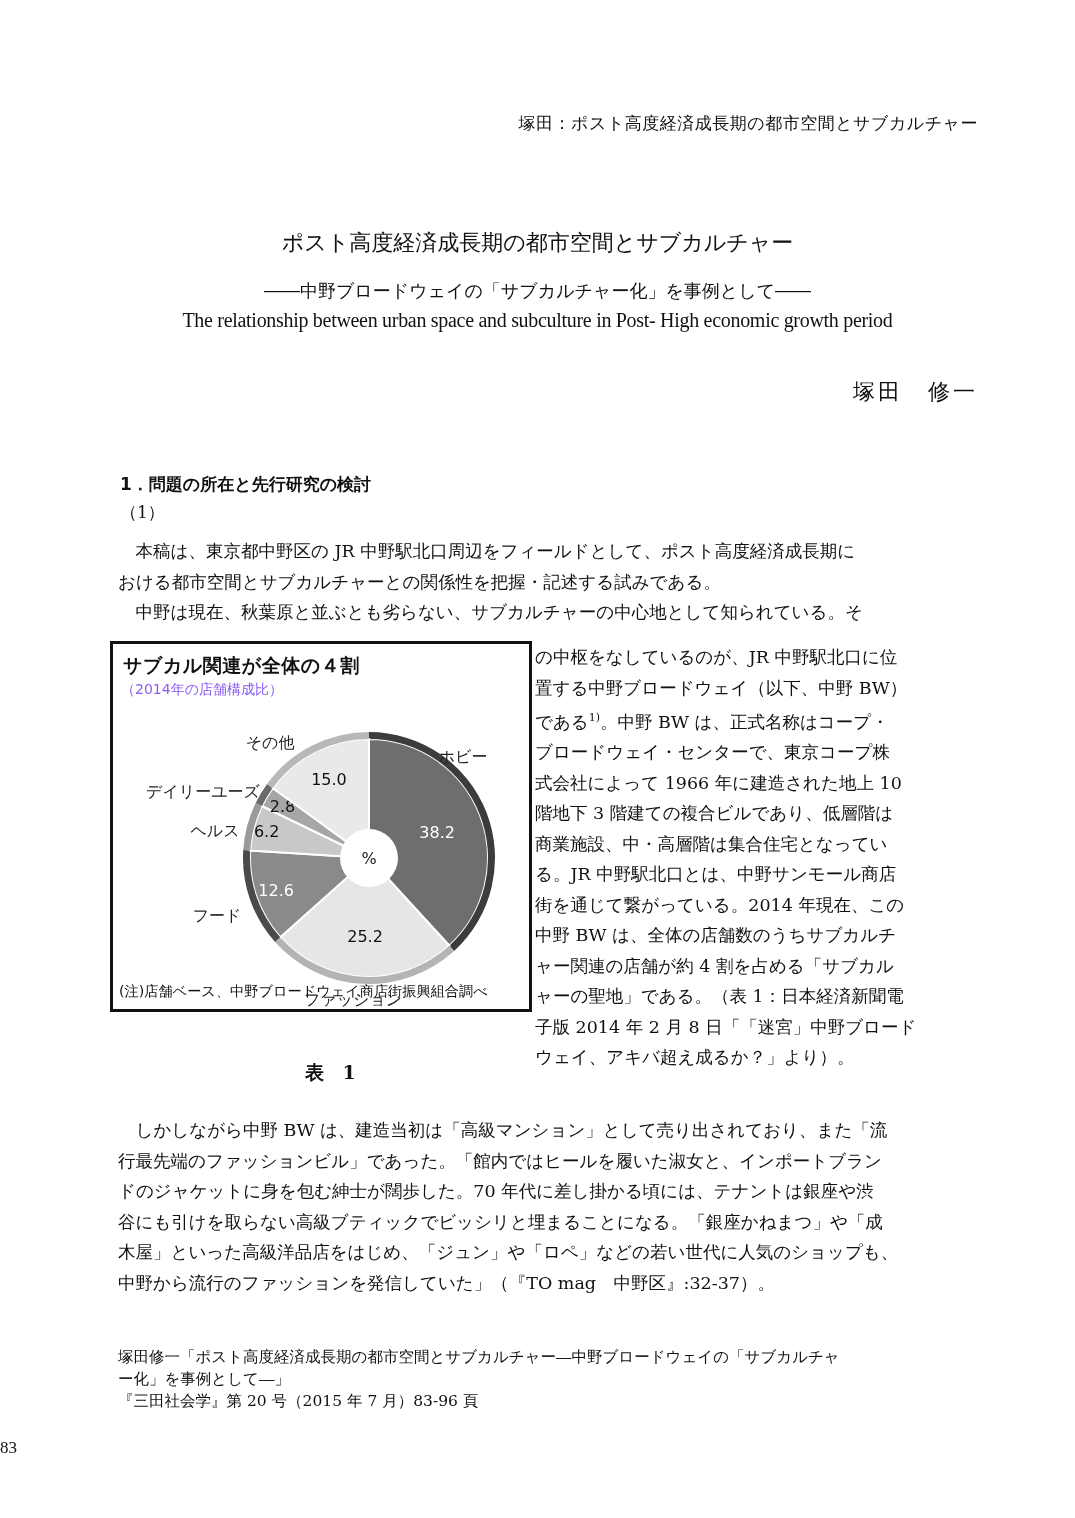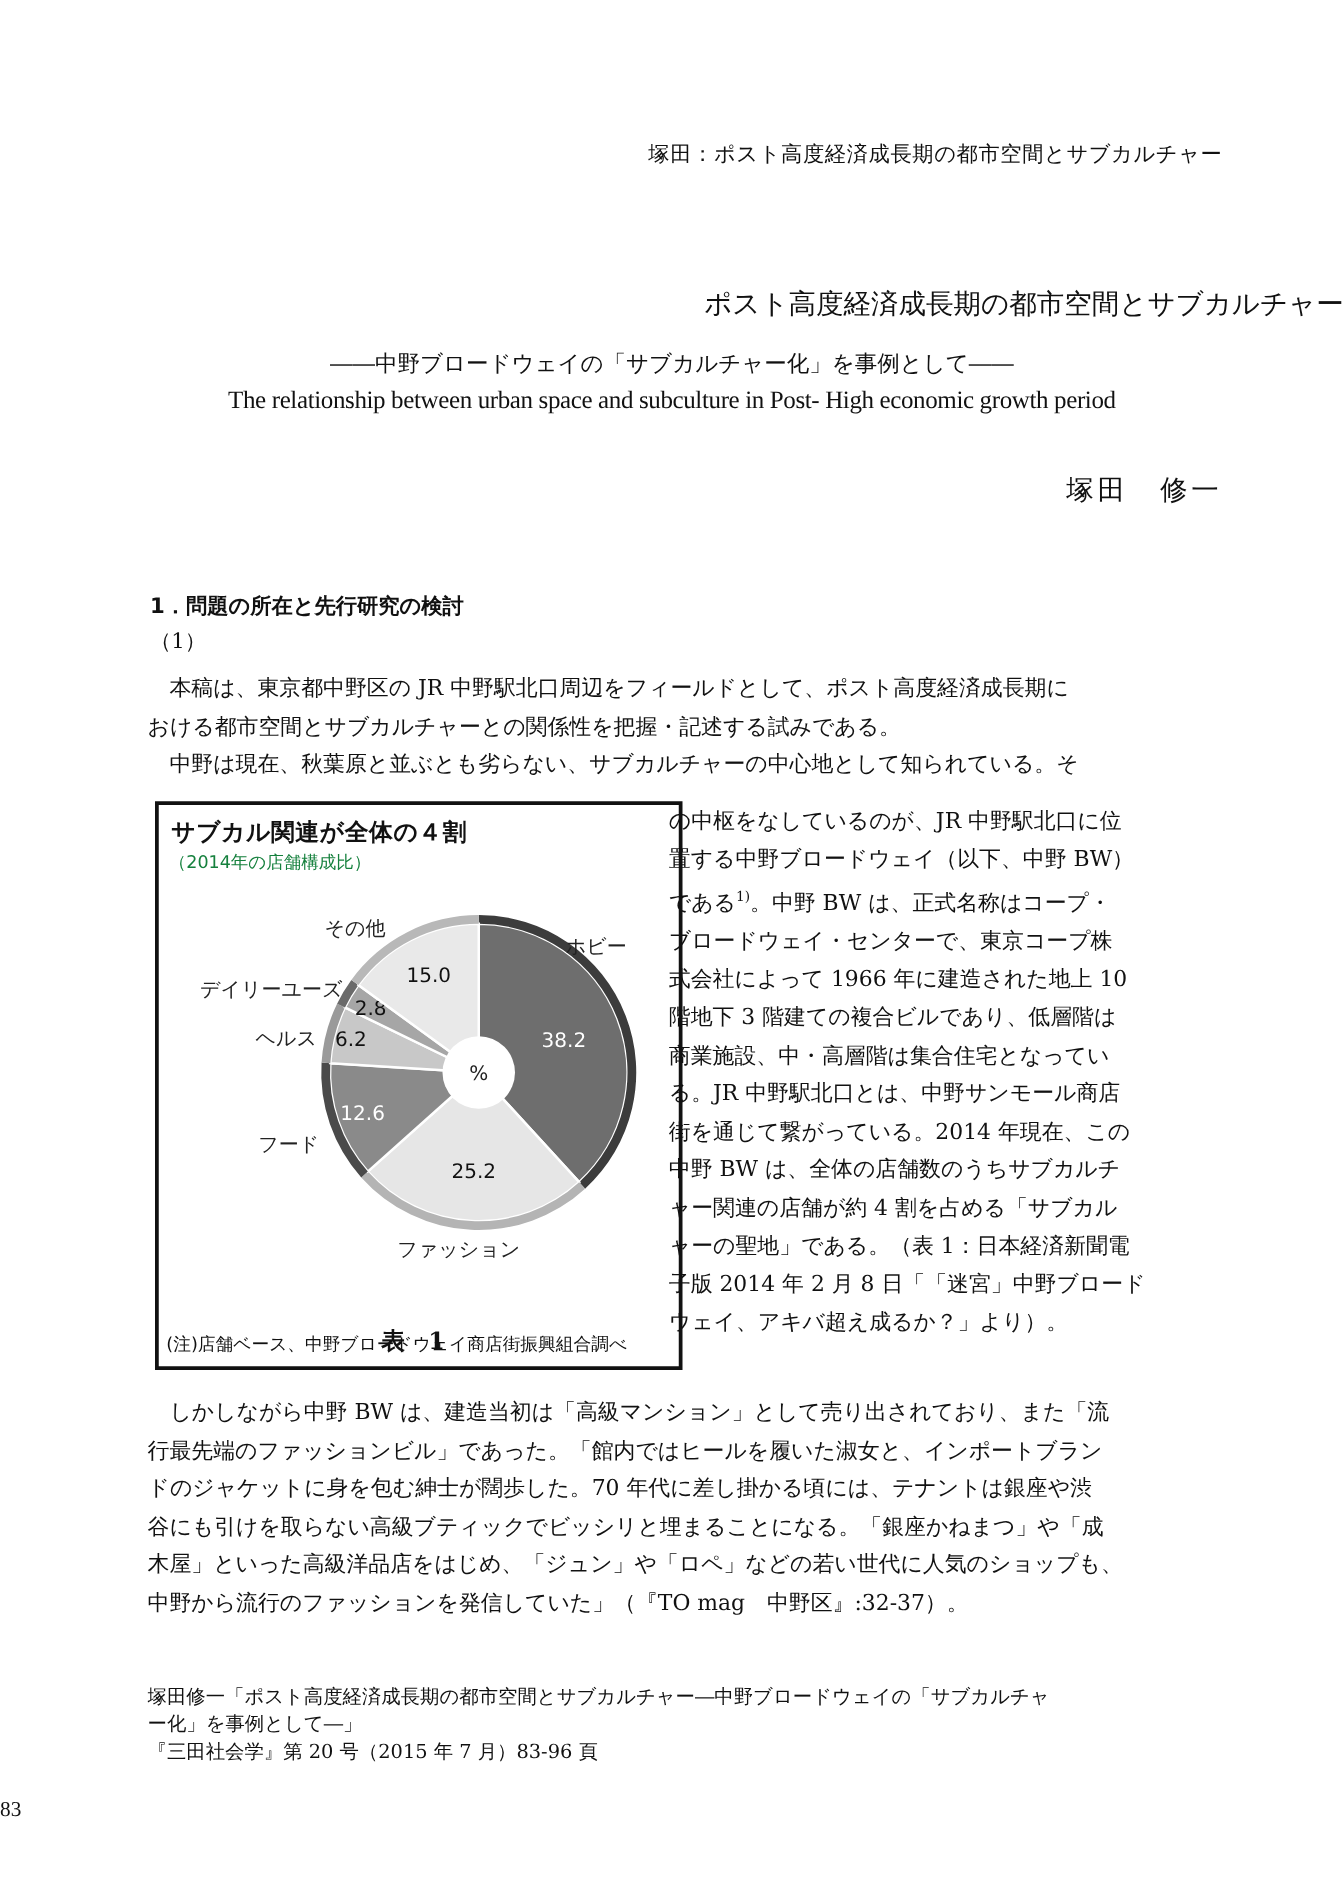--- a/index.html
+++ b/index.html
@@ -1,41 +1,41 @@
 <!DOCTYPE html>
 <html><head>
 <meta charset="utf-8">
 <style>
   html, body { margin: 0; padding: 0; background: #ffffff; }
   body { width: 1075px; height: 1518px; position: relative; overflow: hidden;
          font-family: "DejaVu Serif", "Liberation Serif", serif; color: #111; }
   .abs { position: absolute; }
   .running-head { top: 112px; right: 97px; font-size: 17px; letter-spacing: 0.5px; white-space: nowrap; }
-  .title { top: 228px; left: 0; width: 1075px; text-align: right; font-size: 22px; white-space: nowrap; }
+  .title { top: 228px; left: 0; width: 1075px; text-align: center; font-size: 22px; white-space: nowrap; }
   .subtitle { top: 279px; left: 0; width: 1075px; text-align: center; font-size: 18px; white-space: nowrap; }
   .en-title { top: 309px; left: 0; width: 1075px; text-align: center; font-size: 20px;
               font-family: "Liberation Serif", serif; white-space: nowrap; letter-spacing: -0.3px; }
   .author { top: 377px; right: 97px; font-size: 22px; white-space: nowrap; letter-spacing: 3px; }
   .section-heading { top: 473px; left: 120px; font-size: 17px; font-weight: bold;
                      font-family: "DejaVu Sans", sans-serif; white-space: nowrap; }
   .subsection { top: 501px; left: 120px; font-size: 17px; white-space: nowrap; }
   .para { left: 118px; width: 865px; font-size: 17.5px; line-height: 30.5px; text-align: justify; }
   .para-line { display: block; white-space: nowrap; overflow: hidden; }
   .p1 { top: 536px; }
   .p2 { top: 597px; }
   .side-col { top: 630px; left: 535px; width: 420px; font-size: 17.5px; line-height: 30.5px; margin-top: 12px; }
   .p3 { top: 1115px; }
   .citation { top: 1346px; left: 118px; width: 865px; font-size: 15.5px; line-height: 22px; }
   .page-number { top: 1438px; left: 0; width: 1075px; font-size: 17px;
                  font-family: "Liberation Serif", serif; }
   
-  .figure { top: 641px; left: 124px; width: 422px; height: 455px; border: 3px solid #111; box-sizing: border-box;
+  .figure { top: 641px; left: 110px; width: 422px; height: 371px; border: 3px solid #111; box-sizing: border-box;
             font-family: "DejaVu Sans", sans-serif; background: #fff; }
   .fig-title { position: absolute; top: 9px; left: 10px; font-size: 19px; font-weight: bold; white-space: nowrap; letter-spacing: 0.5px; }
-  .fig-subtitle { position: absolute; top: 37px; left: 8px; font-size: 14px; white-space: nowrap; color: #15803d; }
+  .fig-subtitle { position: absolute; top: 37px; left: 8px; font-size: 14px; white-space: nowrap; color: #8b5cf6; }
   .fig-note { position: absolute; bottom: 8px; left: 6px; font-size: 14.2px; white-space: nowrap; color: #111; margin-top: 32px; }
   .fig-svg { position: absolute; left: 0; top: 0; }
   .fig-caption { top: 1060px; left: 305px; font-size: 19px; font-weight: bold; white-space: nowrap; letter-spacing: 6px; }
   .sup { font-size: 11px; vertical-align: super; }
 </style>
 </head>
 <body>
 
 <div class="abs running-head">塚田：ポスト高度経済成長期の都市空間とサブカルチャー</div>
 <div class="abs title">ポスト高度経済成長期の都市空間とサブカルチャー</div>

